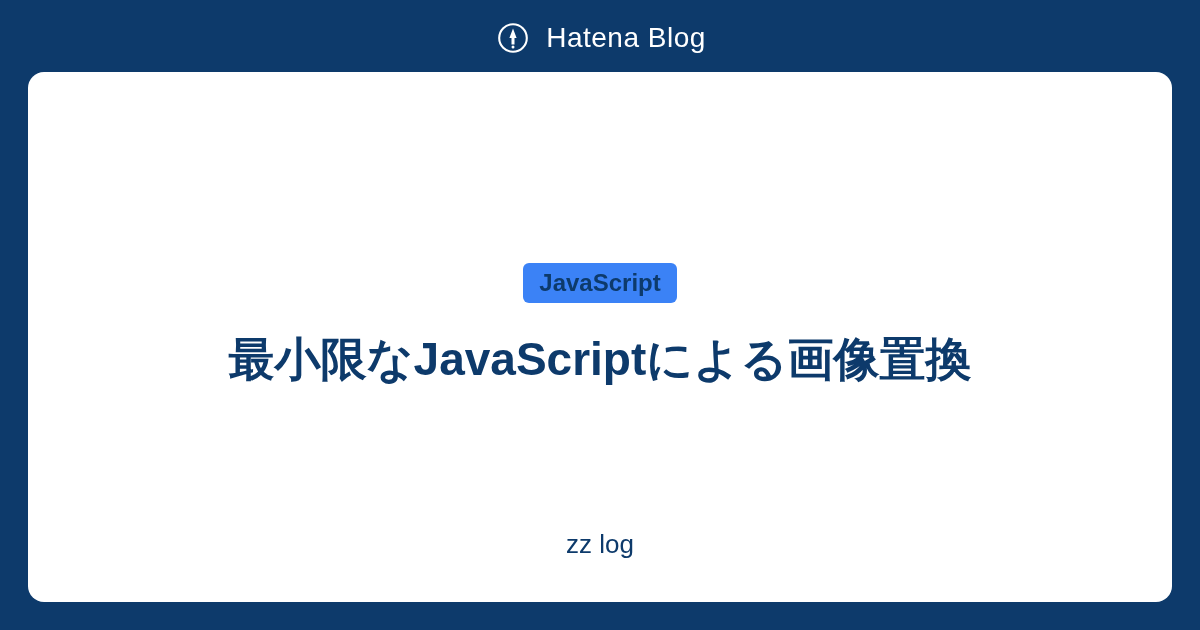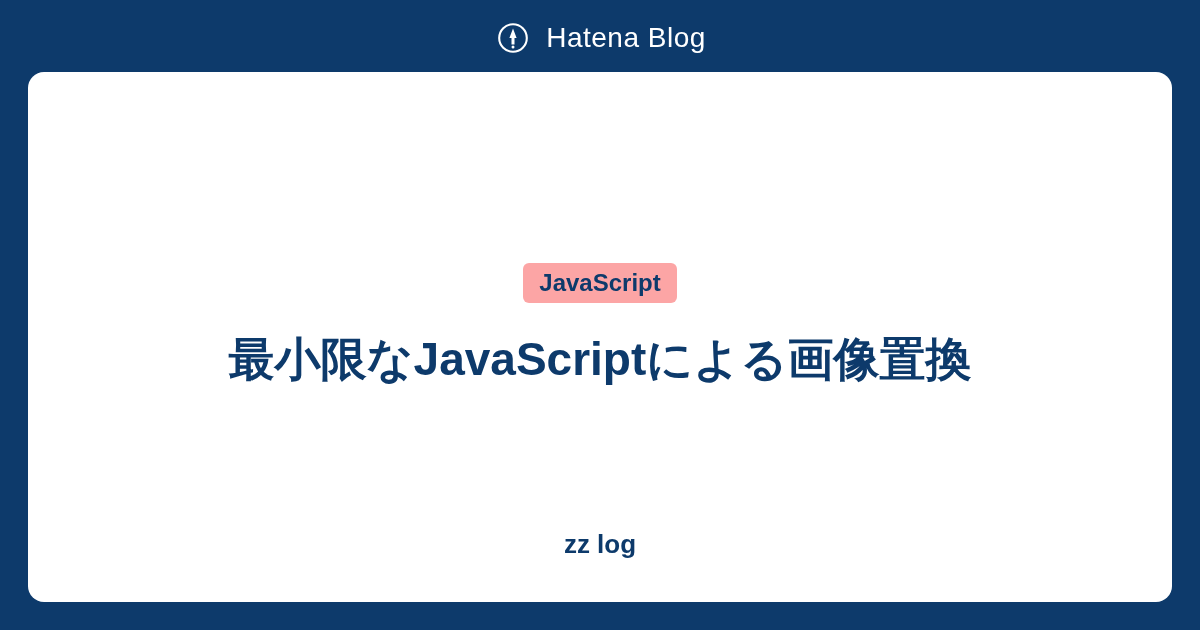--- a/index.html
+++ b/index.html
@@ -53,41 +53,41 @@
       border-radius: 16px;
       display: flex;
       flex-direction: column;
       align-items: center;
       justify-content: center;
       position: relative;
       padding: 40px;
     }
     
     .tag {
-      background-color: #fca5a5;
+      background-color: #3b82f6;
       color: #0d3a6b;
       font-size: 24px;
       font-weight: 600;
       padding: 6px 16px;
       border-radius: 6px;
       margin-bottom: 24px;
     }
     
     .title {
       color: #0d3a6b;
       font-size: 46px;
       font-weight: 700;
       line-height: 1.4;
       margin-bottom: 20px;
     }
     
     .blog-name {
       color: #0d3a6b;
       font-size: 26px;
-      font-weight: 700;
+      font-weight: 400;
       position: absolute;
       bottom: 42px;
     }
   </style>
 </head>
 <body>
 
 <div class="header">
   <span class="logo-icon">
     <svg viewBox="0 0 100 100" xmlns="http://www.w3.org/2000/svg">

